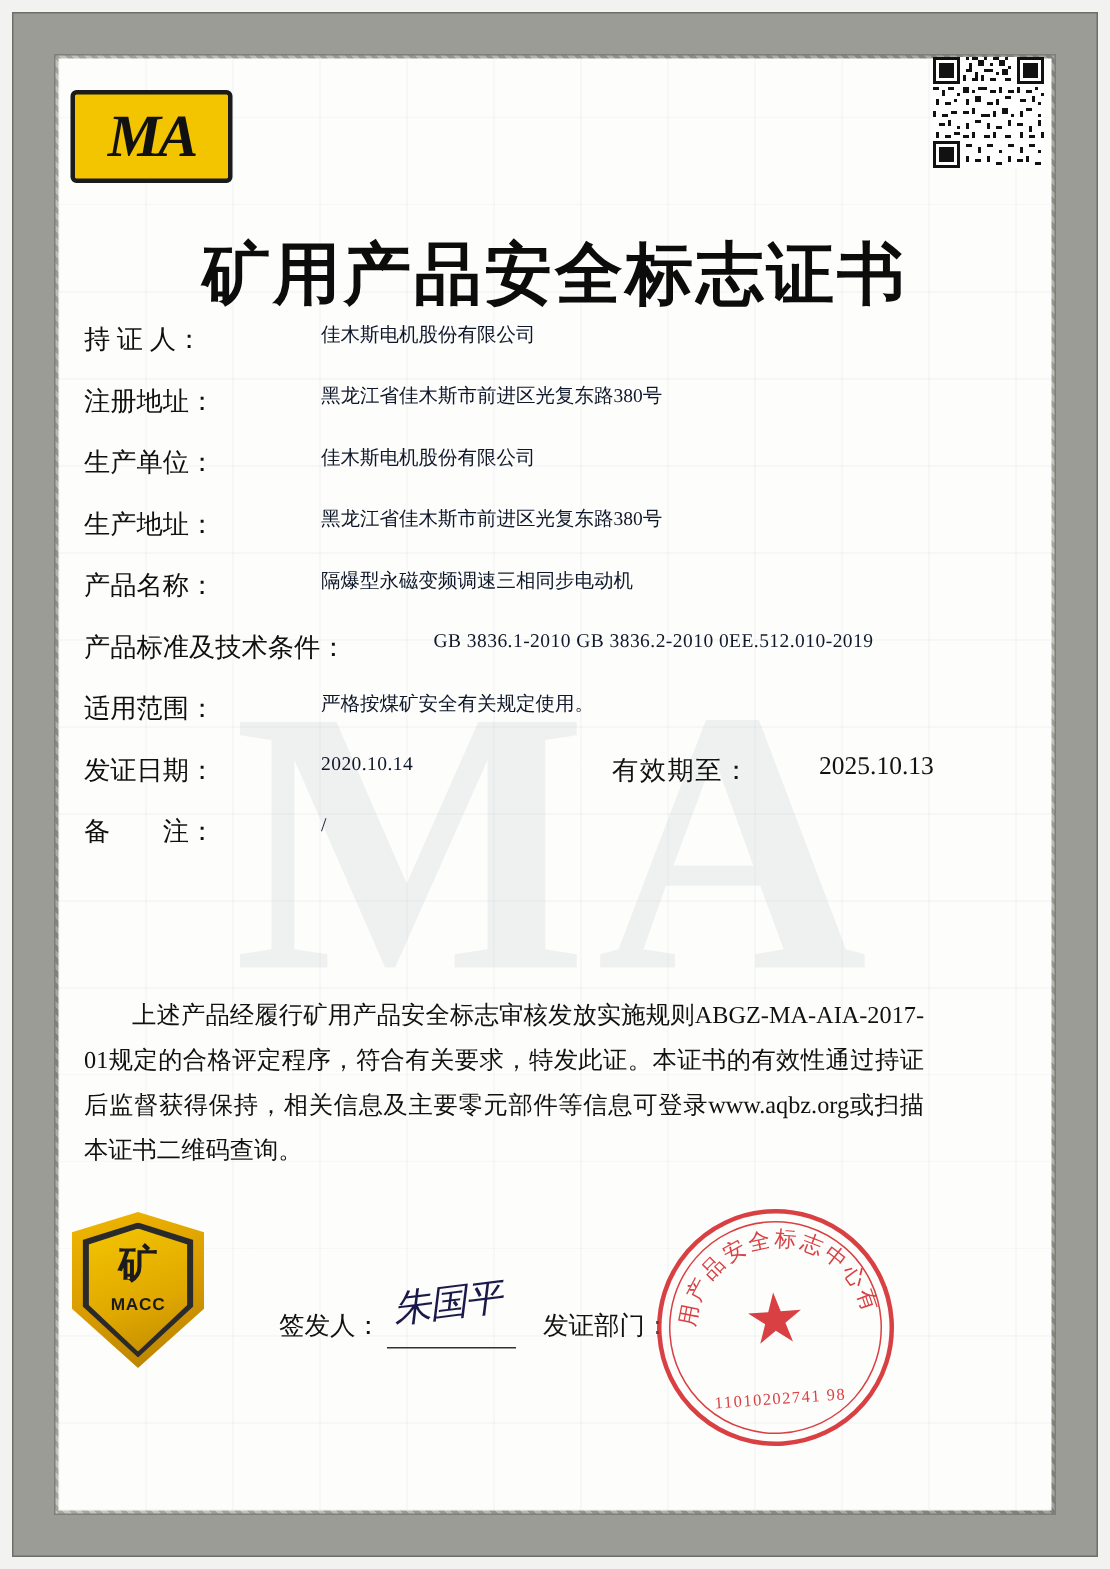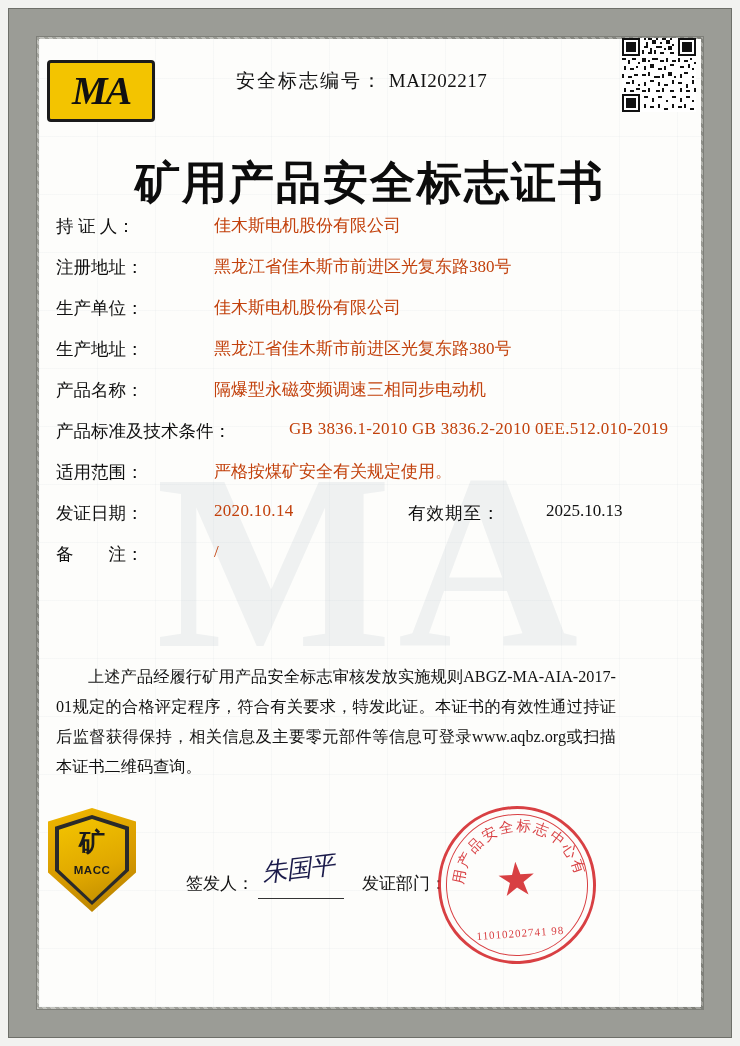--- a/index.html
+++ b/index.html
@@ -147,22 +147,22 @@
     top: 6px;
     font-family: "Liberation Serif", serif;
     font-size: 17.5px;
     color: #101010;
   }
   .f-value {
     position: absolute;
     left: 158px;
     top: 6px;
     font-family: "Liberation Serif", serif;
-    font-size: 17px;
-    color: #c2410c;
+    font-size: 13px;
+    color: #0f172a;
   }
   .f-value.wide { left: 233px; }
   .f-value.mono { font-family: "Liberation Serif", serif; letter-spacing: 0.3px; }
   .f-row .f-label2 {
     position: absolute;
     left: 352px;
     top: 6px;
     font-family: "Liberation Serif", serif;
     font-size: 17.5px;
     letter-spacing: 1px;
@@ -442,24 +442,20 @@
           <rect x="18" y="33" width="1" height="2"></rect>
           <rect x="21" y="35" width="2" height="1"></rect>
           <rect x="25" y="33" width="1" height="2"></rect>
         <rect x="28" y="34" width="2" height="1"></rect>
           <rect x="31" y="33" width="1" height="2"></rect>
           <rect x="34" y="35" width="2" height="1"></rect>
       </g>
     </svg>
   </div>
 
-  <div class="cert-no">
-    <span class="label">安全标志编号：</span>
-    <span class="value">MAI202217</span>
-  </div>
 
   <div class="cert-title">矿用产品安全标志证书</div>
 
   <div class="fields">
 
     <div class="f-row">
       <span class="f-label">持 证 人：</span>
       <span class="f-value">佳木斯电机股份有限公司</span>
     </div>
 

